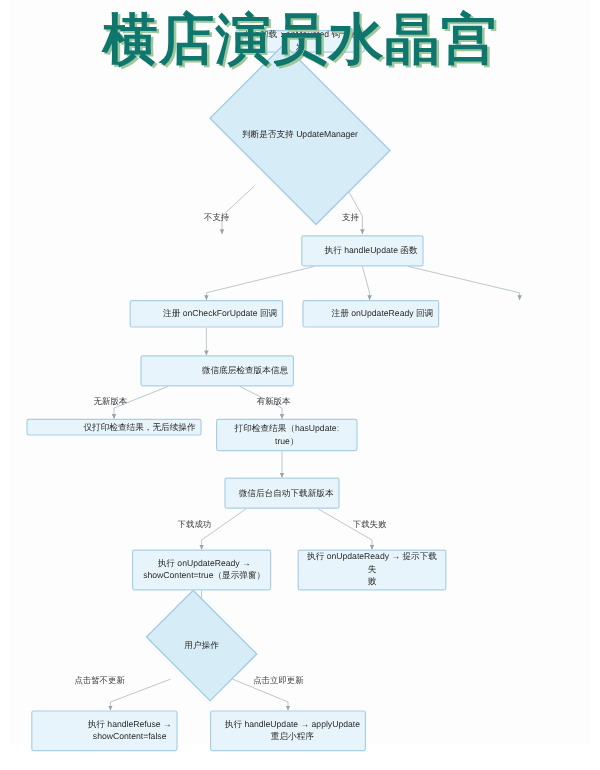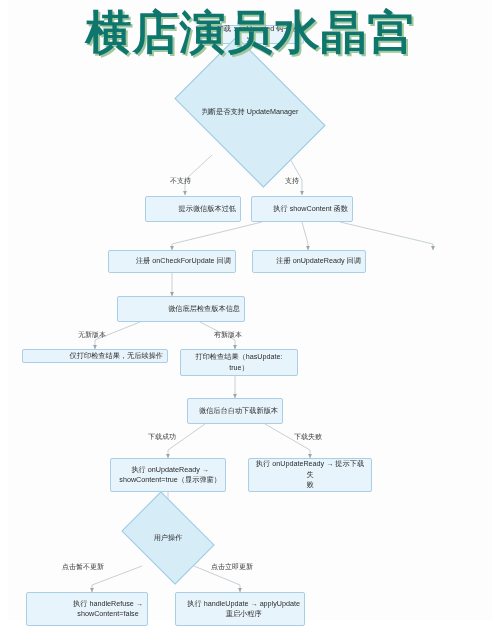--- a/index.html
+++ b/index.html
@@ -171,26 +171,23 @@
 
   <div class="diamond" style="left:187px; top:68px; width:126px; height:88px;">
     <span class="dshape"></span>
     <span class="dlabel">判断是否支持 UpdateManager</span>
   </div>
 
   <div class="edge-label" style="left:170px; top:176px;">不支持</div>
 
   <div class="edge-label" style="left:285px; top:176px;">支持</div>
 
-  <div class="node" style="left:145px; top:196px; width:96px; height:26px;">
-    <span class="node-text">提示微信版本过低</span>
-  </div>
 
   <div class="node" style="left:251px; top:196px; width:102px; height:26px;">
-    <span class="node-text">执行 showContent 函数</span>
+    <span class="node-text">执行 handleUpdate 函数</span>
   </div>
 
   <div class="node" style="left:108px; top:250px; width:128px; height:23px;padding-left:12px;">
     <span class="node-text">注册 onCheckForUpdate 回调</span>
   </div>
 
   <div class="node" style="left:252px; top:250px; width:114px; height:23px;">
     <span class="node-text">注册 onUpdateReady 回调</span>
   </div>
 

